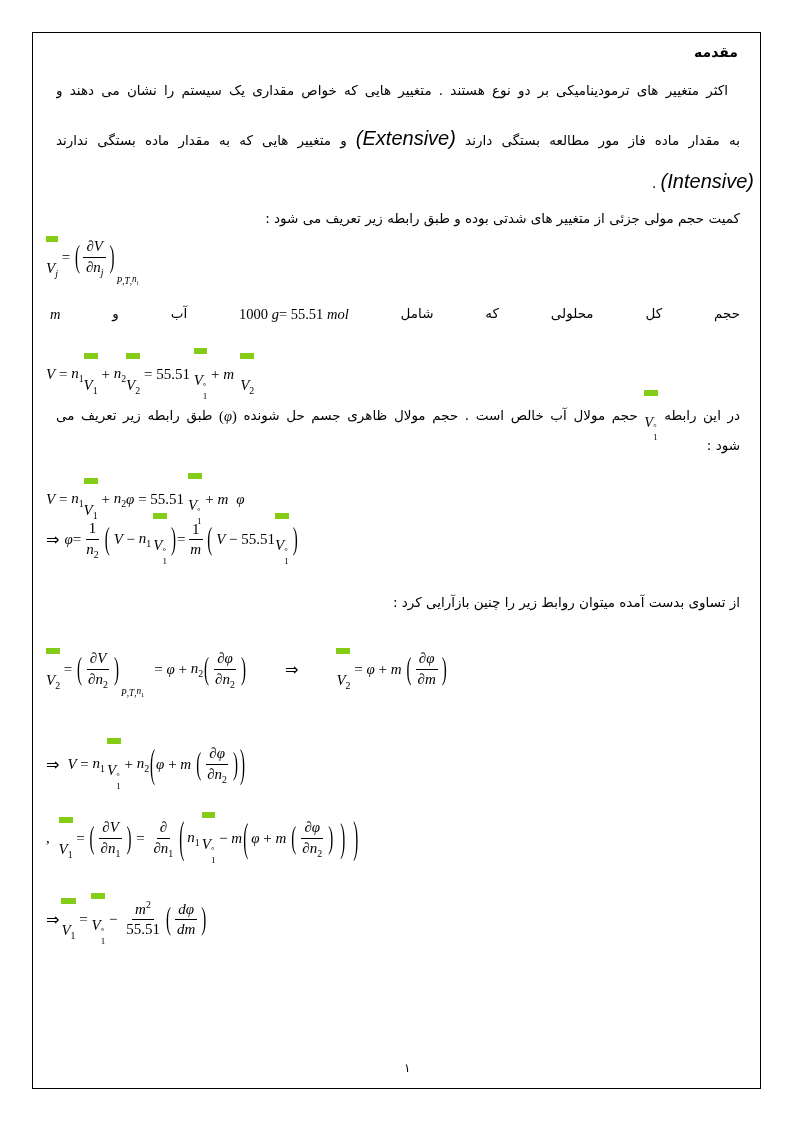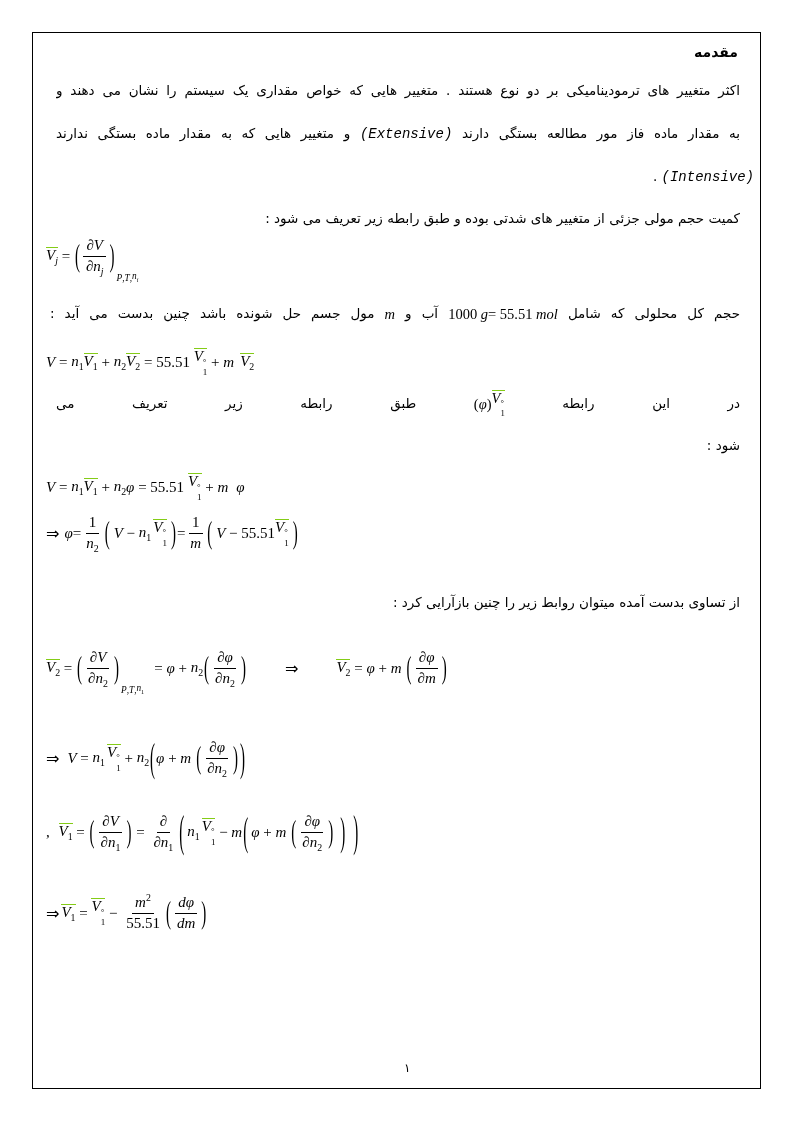--- a/index.html
+++ b/index.html
@@ -15,36 +15,36 @@
   .doc-title{
     position:absolute;top:44px;right:56px;font-weight:bold;font-size:14px;
     direction:rtl;
   }
   .fa-line{
     position:absolute;direction:rtl;font-size:13.5px;line-height:1.55;
     color:#000;
   }
   .just{text-align:justify;text-align-last:justify;white-space:nowrap;overflow:hidden;}
   .ralign{text-align:right;}
-  .en-seg{font-family:Liberation Mono, monospace;font-style:italic;font-size:14px;}
+  .en-seg{font-family:Liberation Sans, sans-serif;font-style:italic;font-size:20px;}
   .fa-seg{font-family:"DejaVu Sans","Liberation Sans",sans-serif;}
   
   .math{
     position:absolute;display:flex;align-items:center;direction:ltr;
     font-family:"Liberation Serif","DejaVu Serif",serif;font-size:15px;color:#000;
   }
   .inline-math{
     display:inline-flex;align-items:center;vertical-align:middle;direction:ltr;
     font-family:"Liberation Serif","DejaVu Serif",serif;font-size:14.5px;
   }
   .rm,.it{white-space:pre;}
   .it{font-style:italic;font-family:"Liberation Serif","DejaVu Serif",serif;}
   .rm{font-family:"Liberation Serif","DejaVu Serif",serif;}
   .vw{display:inline-block;white-space:nowrap;}
-  .ol{border-top:1px solid #84cc16;padding-top:0;line-height:1.05;}
+  .ol{border-top:6px solid #84cc16;padding-top:19px;line-height:1.05;}
   .sb,.sp2{font-size:66%;line-height:1;}
   .ss{
     display:inline-flex;flex-direction:column;justify-content:center;
     font-size:60%;line-height:1.15;vertical-align:-0.4em;text-align:left;
   }
   .frac{
     display:inline-flex;flex-direction:column;align-items:center;
     margin:0 2px;vertical-align:middle;
   }
   .fn,.fd{display:flex;align-items:center;justify-content:center;padding:0 3px;line-height:1.3;}
@@ -60,21 +60,21 @@
   .spc{display:inline-block;height:1px;}
   .page-num{position:absolute;top:1061px;left:404px;font-size:12px;direction:rtl;}
 </style>
 </head>
 <body>
 
 <div class="frame"></div>
 
 <div class="doc-title">مقدمه</div>
 
-<div class="fa-line just" style="top:80px;right:54px;left:56px;">اکثر متغییر های ترمودینامیکی بر دو نوع هستند . متغییر هایی که خواص مقداری یک سیستم را نشان می دهند و</div>
+<div class="fa-line just" style="top:80px;right:66px;left:56px;">اکثر متغییر های ترمودینامیکی بر دو نوع هستند . متغییر هایی که خواص مقداری یک سیستم را نشان می دهند و</div>
 <div class="fa-line just" style="top:123px;right:54px;left:56px;"><span class="fa-seg">به مقدار ماده فاز مور مطالعه بستگی دارند </span><span class="en-seg">(Extensive)</span><span class="fa-seg"> و متغییر هایی که به مقدار ماده بستگی ندارند</span></div>
 <div class="fa-line ralign" style="top:166px;right:40px;left:56px;"><span class="en-seg">(Intensive)</span><span class="fa-seg"> .</span></div>
 
 <div class="fa-line ralign" style="top:208px;right:54px;left:40px;">کمیت حجم مولی جزئی از متغییر های شدتی بوده و طبق رابطه زیر تعریف می شود :</div>
 
 <div class="math" style="top:236px;left:46px;">
     <span class="ol vw"><span class="it">V</span><sub class="sb"><span class="vw"><span class="it">j</span></span></sub></span>
     <span class="rm"> = </span>
     <span class="par">
       <span class="pg" style="--sy: 2.1;">(</span>
@@ -99,21 +99,21 @@
     </span>
   </div>
 
 <div class="fa-line just" style="top:303px;right:54px;left:50px;"><span class="fa-seg">حجم کل محلولی که شامل </span><span class="inline-math" dir="ltr">
       <span class="rm">1000 </span>
       <span class="vw"><span class="it">g</span></span>
       <span class="rm">= 55.51 </span>
       <span class="vw"><span class="it">mol</span></span>
     </span><span class="fa-seg"> آب و </span><span class="inline-math" dir="ltr">
       <span class="vw"><span class="it">m</span></span>
-    </span><span class="fa-seg"> مول جسم حل شونده باشد چنین بدست می آید :</span></div>
+    </span></div>
 
 <div class="math" style="top:348px;left:46px;">
     <span class="vw"><span class="it">V</span></span>
     <span class="rm"> = </span>
     <span class="vw"><span class="it">n</span><sub class="sb"><span class="rm">1</span></sub></span>
     <span class="ol vw"><span class="it">V</span><sub class="sb"><span class="rm">1</span></sub></span>
     <span class="rm"> + </span>
     <span class="vw"><span class="it">n</span><sub class="sb"><span class="rm">2</span></sub></span>
     <span class="ol vw"><span class="it">V</span><sub class="sb"><span class="rm">2</span></sub></span>
     <span class="rm"> = 55.51 </span>
@@ -125,21 +125,21 @@
     <span class="vw"><span class="it">m</span></span>
     <span class="spc" style="width: 6px;"></span>
     <span class="ol vw"><span class="it">V</span><sub class="sb"><span class="rm">2</span></sub></span>
   </div>
 
 <div class="fa-line just" style="top:390px;right:54px;left:56px;"><span class="fa-seg">در این رابطه </span><span class="inline-math" dir="ltr">
       <span class="ol vw"><span class="it">V</span><span class="ss">
           <span><span class="rm">°</span></span>
           <span><span class="rm">1</span></span>
         </span></span>
-    </span><span class="inline-math" dir="ltr">
+    </span><span class="fa-seg"> حجم مولال آب خالص است . حجم مولال ظاهری جسم حل شونده </span><span class="inline-math" dir="ltr">
       <span class="rm">(</span>
       <span class="vw"><span class="it">φ</span></span>
       <span class="rm">)</span>
     </span><span class="fa-seg"> طبق رابطه زیر تعریف می</span></div>
 <div class="fa-line ralign" style="top:435px;right:54px;left:56px;text-align:right;">شود :</div>
 
 <div class="math" style="top:473px;left:46px;">
     <span class="vw"><span class="it">V</span></span>
     <span class="rm"> = </span>
     <span class="vw"><span class="it">n</span><sub class="sb"><span class="rm">1</span></sub></span>

